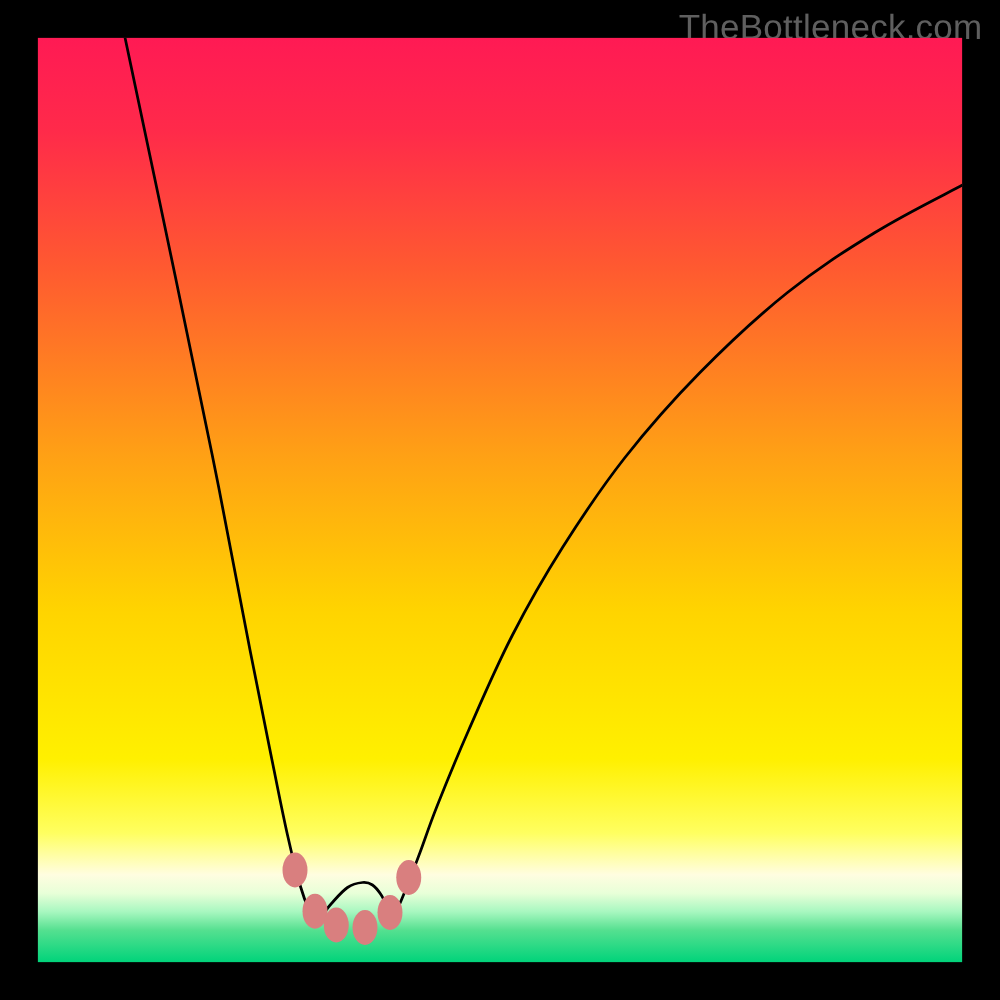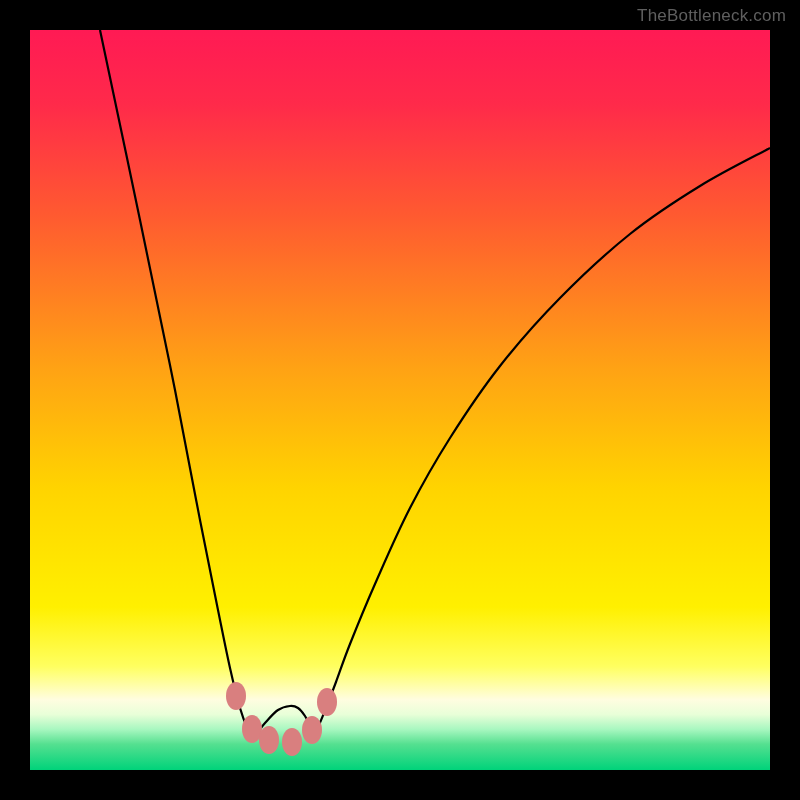--- a/index.html
+++ b/index.html
@@ -21,21 +21,21 @@
   }
   .gradient {
     position: absolute;
     inset: 0;
   }
   .attribution {
     position: absolute;
     top: 6px;
     right: 14px;
     color: #5f5f5f;
-    font-size: 17px;
+    font-size: 28px;
     font-weight: 500;
     letter-spacing: 0.2px;
     user-select: none;
   }
   svg.curve {
     position: absolute;
     inset: 0;
     width: 100%;
     height: 100%;
   }

